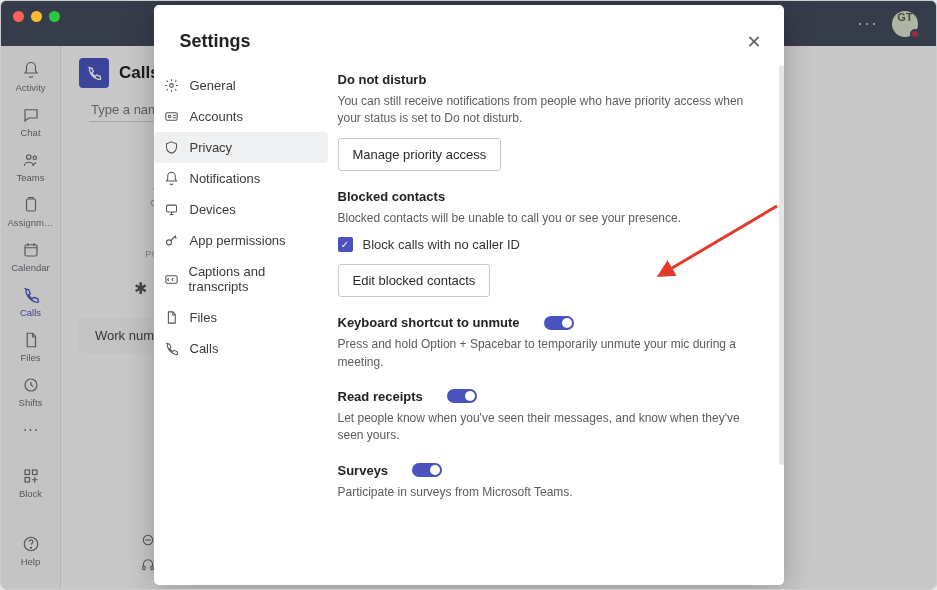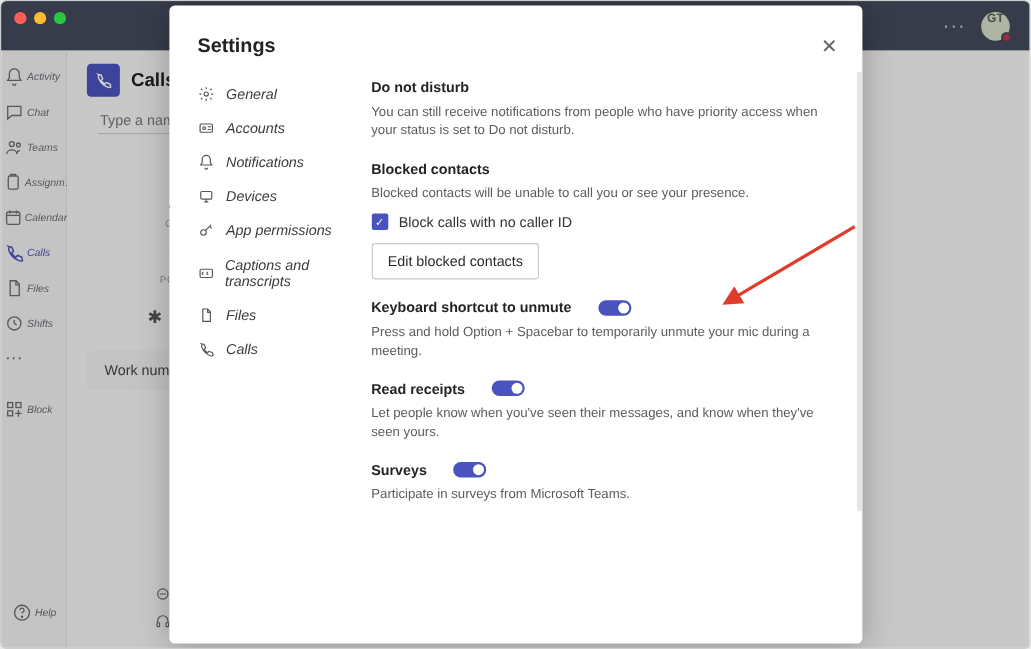--- a/index.html
+++ b/index.html
@@ -11,21 +11,21 @@
   .mac-red { background: #ff5f57; }
   .mac-yellow { background: #febc2e; }
   .mac-green { background: #28c840; }
   
   .topbar { position: absolute; top: 0; left: 0; right: 0; height: 45px; background: #444a5c; display: flex; align-items: center; justify-content: flex-end; padding-right: 18px; gap: 14px; }
   .topbar .more { color: #cfd0d5; font-size: 18px; letter-spacing: 1px; }
   .avatar { width: 26px; height: 26px; border-radius: 50%; background: #d6ddc9; color: #57604a; font-size: 11px; font-weight: 600; display: flex; align-items: flex-start; justify-content: center; position: relative; }
   .avatar-dot { position: absolute; bottom: -2px; right: -2px; width: 10px; height: 10px; border-radius: 50%; background: #c4314b; border: 2px solid #444a5c; }
   
   .left-rail { position: absolute; top: 45px; left: 0; width: 60px; height: calc(100% - 45px); background: #f0f0f0; border-right: 1px solid #ddd; display: flex; flex-direction: column; align-items: center; padding-top: 8px; }
-  .rail-item { width: 56px; display: flex; flex-direction: row; align-items: center; padding: 6px 0; font-size: 9.5px; color: #6a6c74; gap: 2px; cursor: pointer; font-style: italic; }
+  .rail-item { width: 56px; display: flex; flex-direction: column; align-items: center; padding: 6px 0; font-size: 9.5px; color: #6a6c74; gap: 2px; cursor: pointer; }
   .rail-item.active { color: #4a52bd; }
   .rail-icon { width: 20px; height: 20px; display: flex; align-items: center; justify-content: center; font-size: 16px; }
   .rail-sep { height: 14px; }
   .rail-bottom { margin-top: auto; margin-bottom: 16px; justify-content: center; }
   
   .calls-panel { position: absolute; top: 45px; left: 60px; right: 0; bottom: 0; background: #f5f5f5; padding: 12px 18px; }
   .calls-header { display: flex; align-items: center; gap: 10px; margin-bottom: 10px; }
   .calls-header .icon-box { width: 30px; height: 30px; background: #4a52bd; border-radius: 4px; display: flex; align-items: center; justify-content: center; color: #fff; font-size: 16px; }
   .calls-header h2 { font-size: 17px; font-weight: 700; color: #222; }
   .name-input { width: 160px; border: none; background: transparent; border-bottom: 1px solid #ccc; padding: 4px 2px; font-size: 13px; color: #555; margin-left: 10px; margin-bottom: 12px; }
@@ -37,21 +37,21 @@
   .work-strip { margin-top: 20px; background: #eee; border-radius: 4px; padding: 10px 16px; width: 180px; font-size: 13px; color: #444; }
   .footer-items { position: absolute; bottom: 14px; left: 80px; display: flex; flex-direction: column; gap: 8px; color: #555; font-size: 13px; }
   .footer-items .row { display: flex; align-items: center; gap: 8px; }
   
   .overlay { position: absolute; inset: 0; background: rgba(0,0,0,0.18); display: flex; justify-content: center; }
   .modal { margin-top: 4px; width: 630px; height: 580px; background: #fff; border-radius: 5px; box-shadow: 0 4px 30px rgba(0,0,0,0.25); display: flex; flex-direction: column; overflow: hidden; position: relative; }
   .modal-header { padding: 26px 26px 10px 26px; display: flex; align-items: flex-end; }
   .modal-header h1 { font-size: 18px; font-weight: 700; color: #222; }
   .modal-close { position: absolute; top: 26px; right: 22px; font-size: 18px; color: #666; cursor: pointer; background: none; border: none; font-family: inherit; }
   .modal-body { display: flex; flex: 1; overflow: hidden; }
-  .settings-nav { width: 174px; padding: 8px 0 8px 16px; font-style: italic; }
+  .settings-nav { width: 174px; padding: 8px 0 8px 0; }
   .settings-nav-item { display: flex; align-items: center; gap: 10px; padding: 8px 10px; font-size: 13px; color: #3a3a3a; border-radius: 4px; cursor: pointer; }
   .settings-nav-item.active { background: #eef0f2; }
   .settings-nav-item .nav-icon { width: 16px; display: flex; align-items: center; justify-content: center; color: #555; font-size: 14px; }
   .settings-content { flex: 1; padding: 10px 36px 20px 10px; overflow-y: auto; }
   .section { margin-bottom: 18px; }
   .section h3 { font-size: 13px; font-weight: 700; color: #232323; margin-bottom: 6px; }
   .section p.desc { font-size: 12px; color: #5c5c5c; line-height: 1.45; margin-bottom: 10px; }
   .btn { display: inline-block; padding: 8px 14px; border: 1px solid #c8c8c8; border-radius: 3px; font-size: 13px; color: #2a2a2a; background: #fff; cursor: pointer; font-family: inherit; }
   .checkbox-row { display: flex; align-items: center; gap: 10px; font-size: 13px; color: #333; margin-bottom: 12px; }
   .cbox { width: 15px; height: 15px; border-radius: 2px; background: #4a52bd; display: flex; align-items: center; justify-content: center; color: #fff; font-size: 10px; }
@@ -256,20 +256,28 @@
           <div class="settings-nav-item">
             <span class="nav-icon">
               <svg width="15" height="15" viewBox="0 0 24 24" fill="none" stroke="currentColor" stroke-width="1.7">
                   <rect x="3" y="6" width="18" height="12" rx="2"></rect>
                   <circle cx="9" cy="12" r="2"></circle>
                   <path d="M14 10h5M14 14h5"></path>
                 </svg>
             </span>
             <span>Accounts</span>
           </div>
+          <div class="settings-nav-item active">
+            <span class="nav-icon">
+              <svg width="15" height="15" viewBox="0 0 24 24" fill="none" stroke="currentColor" stroke-width="1.7">
+                  <path d="M12 3l8 3v5c0 5-3.5 8.5-8 10-4.5-1.5-8-5-8-10V6l8-3z"></path>
+                </svg>
+            </span>
+            <span>Privacy</span>
+          </div>
           <div class="settings-nav-item">
             <span class="nav-icon">
               <svg width="15" height="15" viewBox="0 0 24 24" fill="none" stroke="currentColor" stroke-width="1.7">
                   <path d="M6 8a6 6 0 1 1 12 0v5l2 3H4l2-3V8z"></path>
                   <path d="M10 20a2 2 0 0 0 4 0"></path>
                 </svg>
             </span>
             <span>Notifications</span>
           </div>
           <div class="settings-nav-item">
@@ -317,20 +325,21 @@
             <span>Calls</span>
           </div>
         </div>
 
         <div class="settings-content">
           <div class="scroll-indicator"></div>
 
           <div class="section">
             <h3>Do not disturb</h3>
             <p class="desc">You can still receive notifications from people who have priority access when your status is set to Do not disturb.</p>
+            <button class="btn">Manage priority access</button>
           </div>
 
           <div class="section">
             <h3>Blocked contacts</h3>
             <p class="desc">Blocked contacts will be unable to call you or see your presence.</p>
             <div class="checkbox-row">
               <span class="cbox">✓</span>
               <span>Block calls with no caller ID</span>
             </div>
             <button class="btn">Edit blocked contacts</button>

